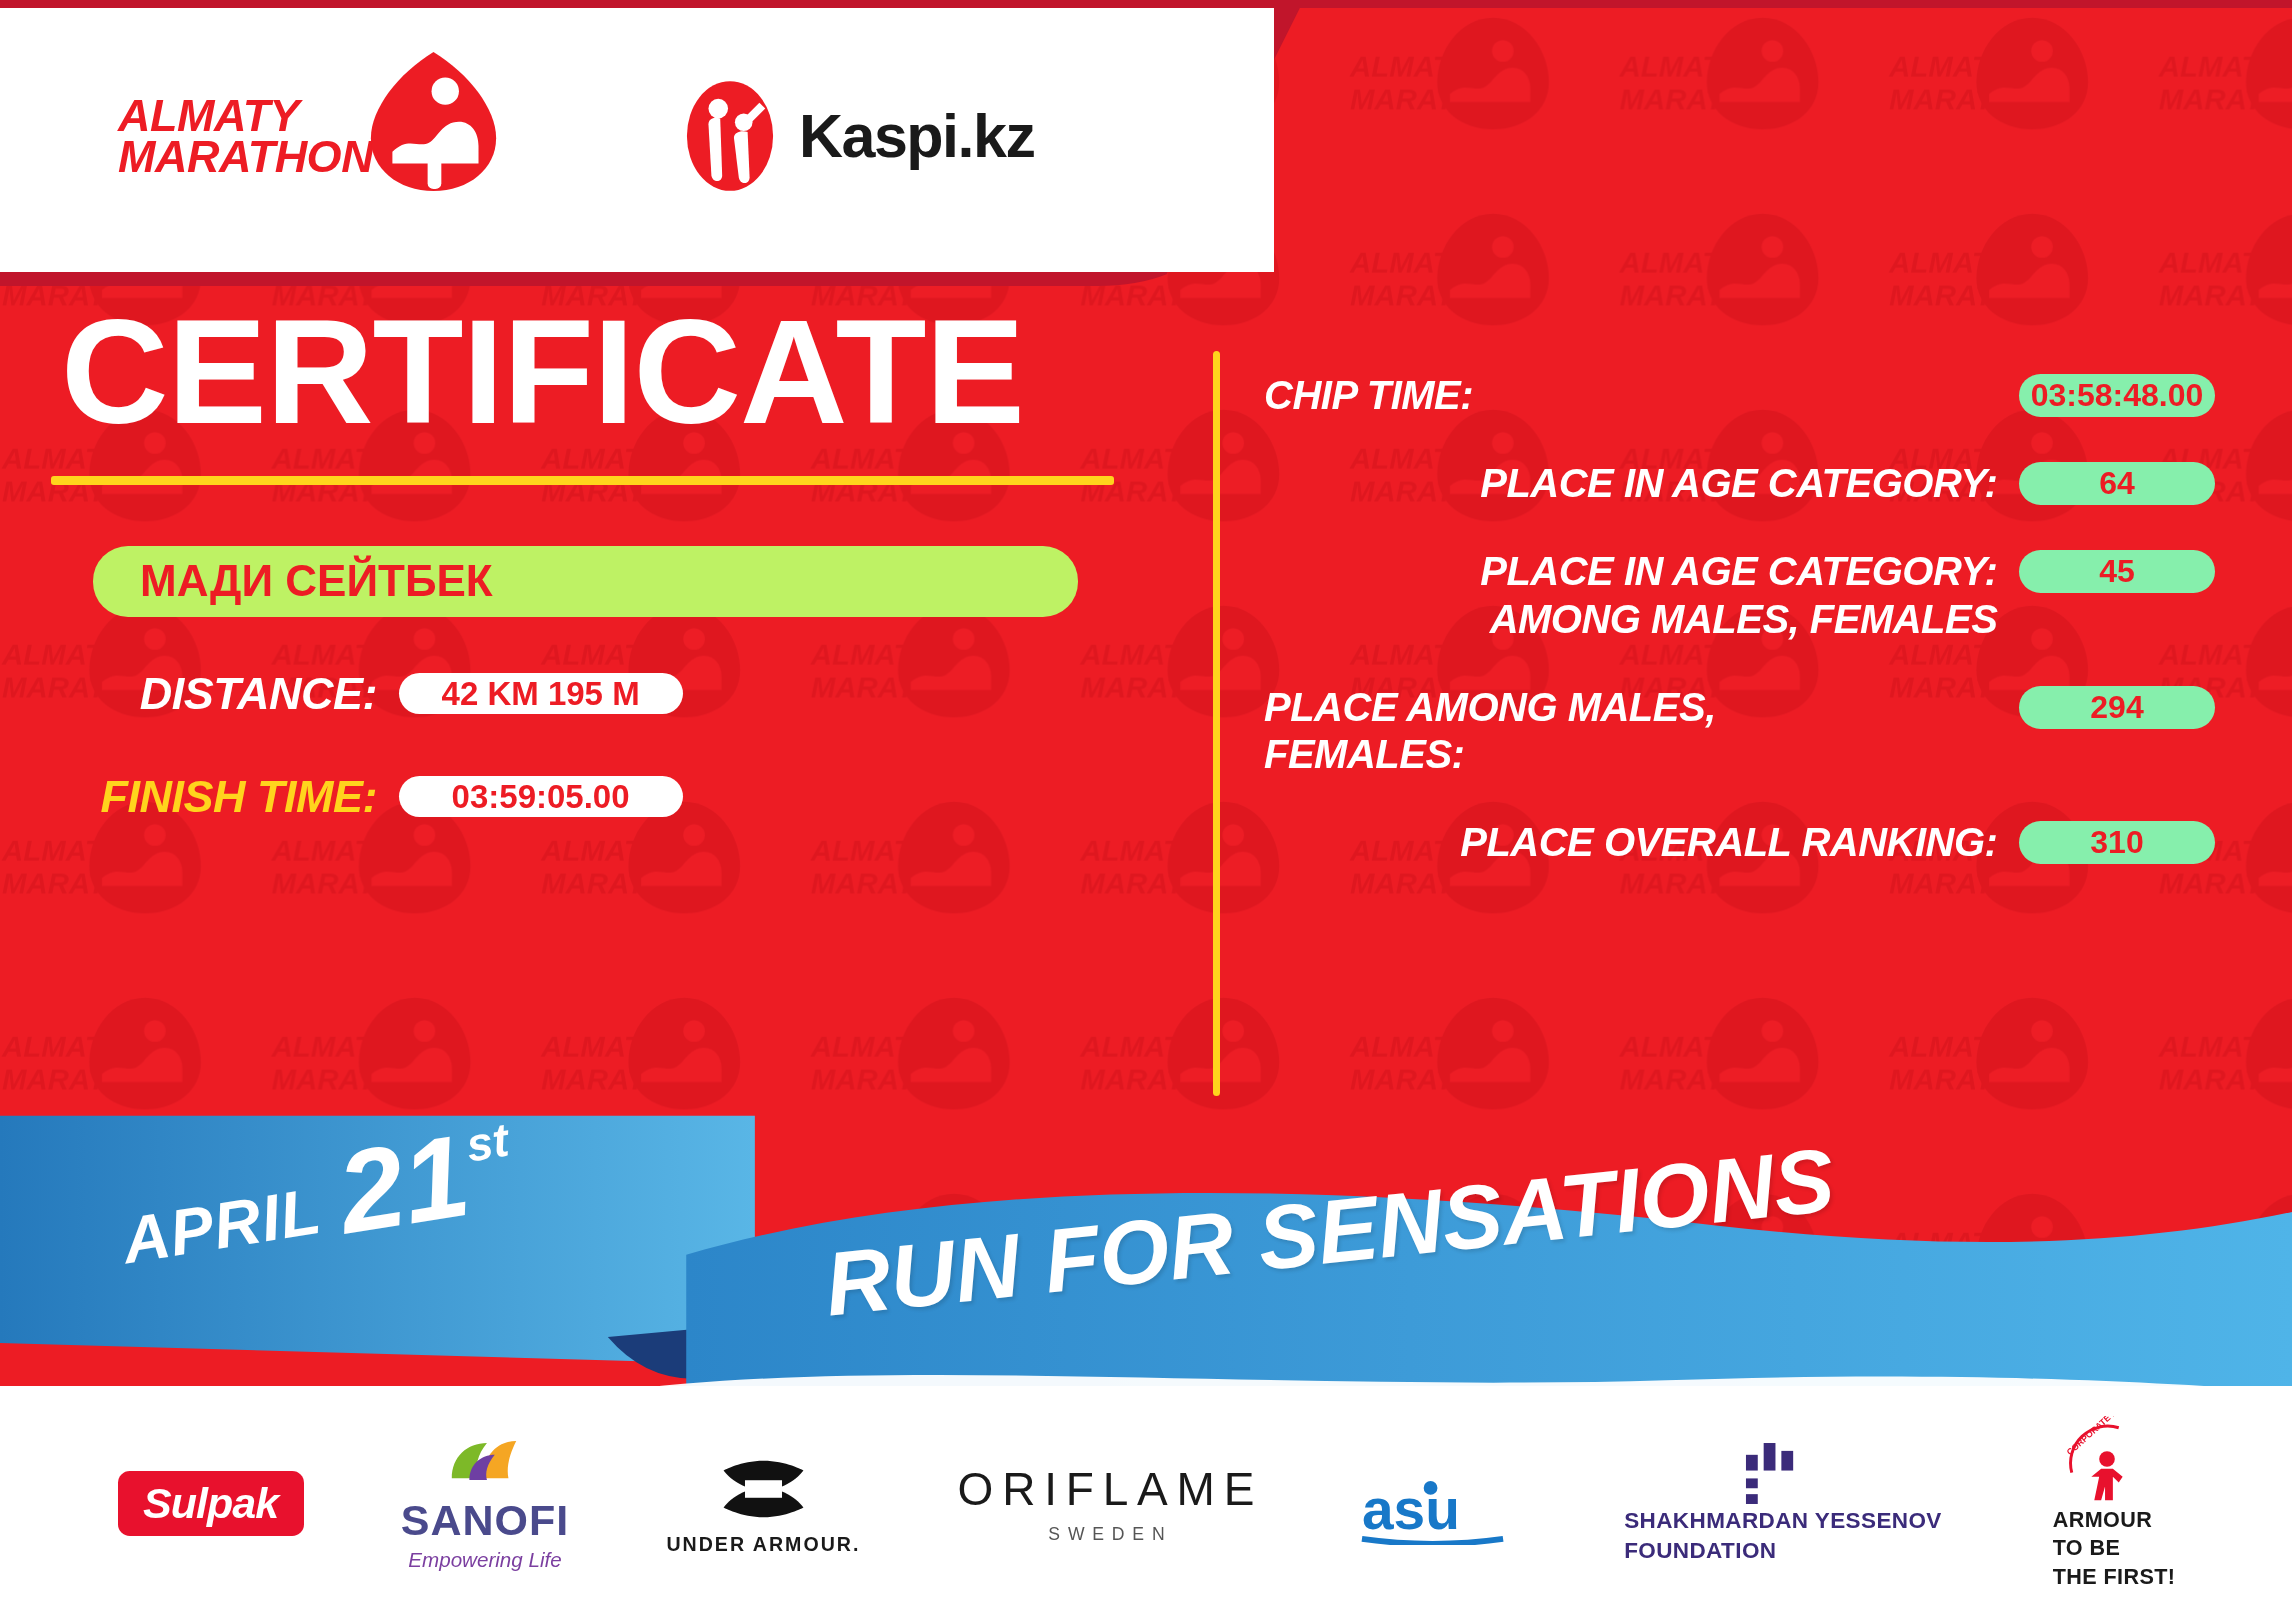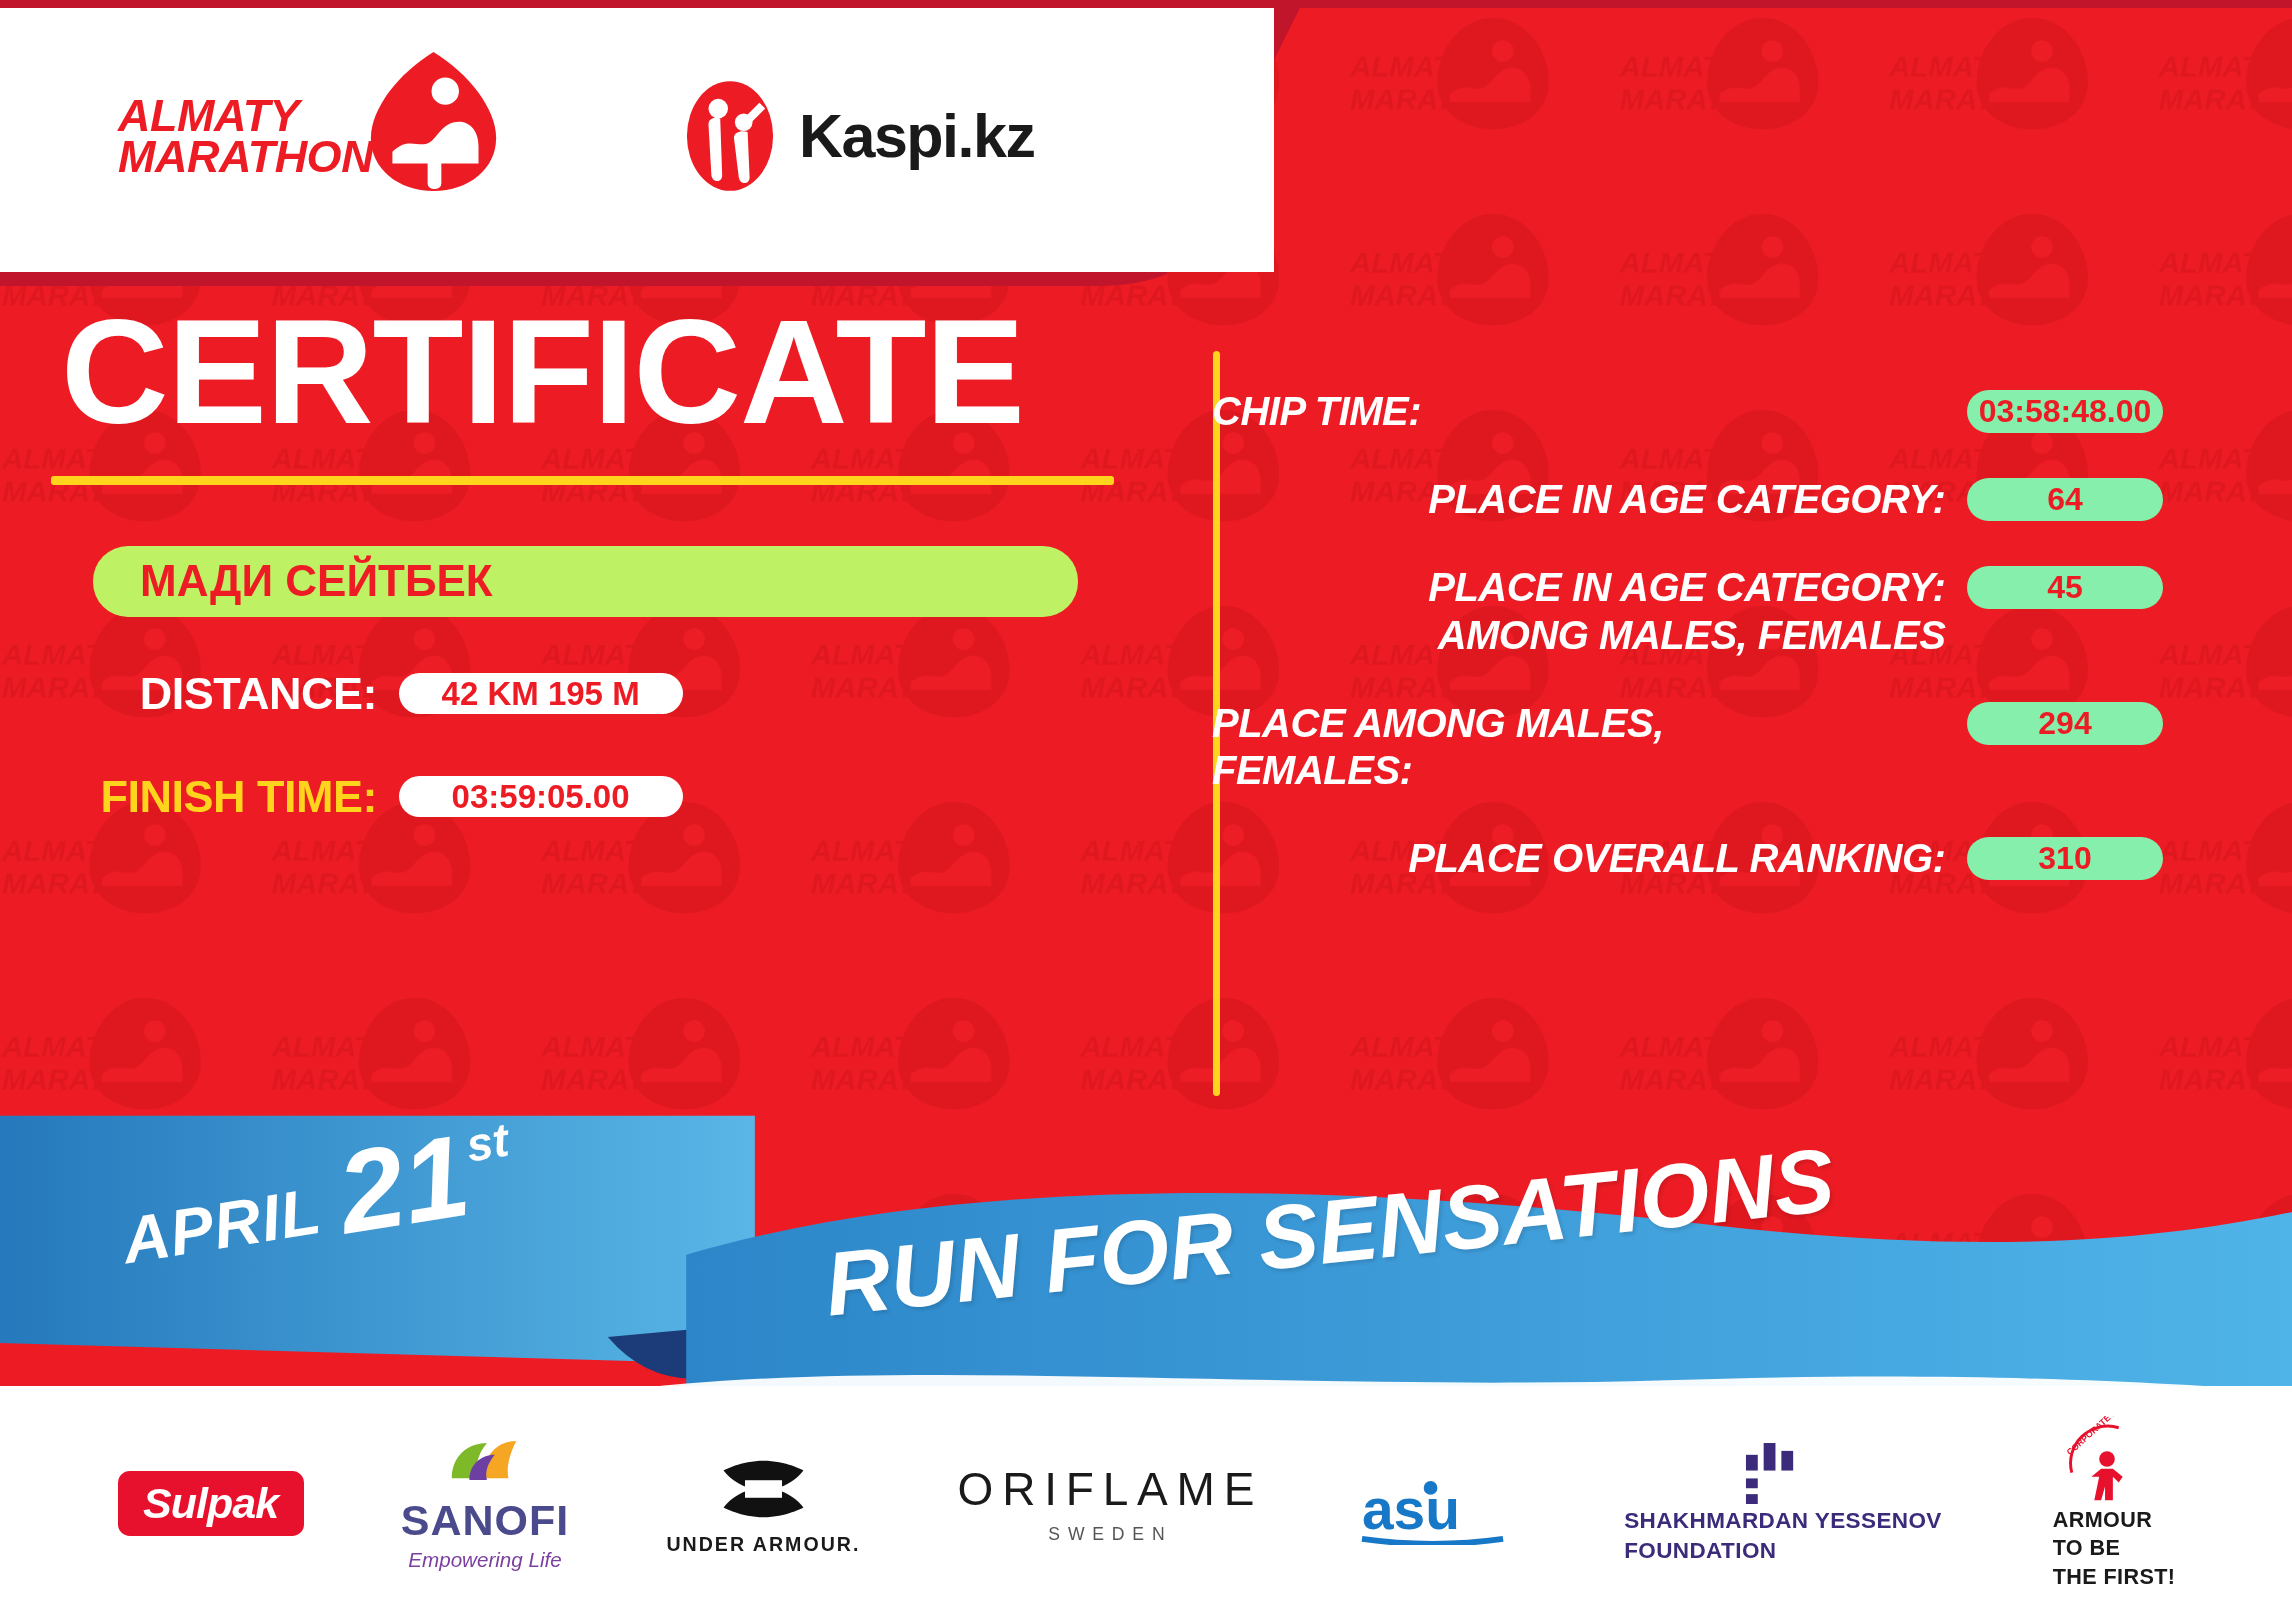--- a/index.html
+++ b/index.html
@@ -88,21 +88,21 @@
   .name-text{
     font-size:44px;font-weight:bold;color:#ED1C24;
     margin-left:47px;letter-spacing:0px;
   }
 
   .kv-row{
     display:flex;align-items:center;
     margin-top:51px;margin-left:93px;
   }
   .kv-label{
-    font-weight:bold;
+    font-style:italic;font-weight:bold;
     font-size:45px;color:#ffffff;
     text-align:right;
     letter-spacing:-0.5px;
   }
   .kv-label.yellow{color:#FFD41D;}
   .kv-pill{
     height:41px;min-width:284px;
     background:#ffffff;border-radius:24.5px;
     display:flex;align-items:center;justify-content:center;
     margin-left:21.6px;
@@ -115,24 +115,23 @@
 
   
   .divider{
     position:absolute;left:1213px;top:351px;
     width:6.9px;height:745px;background:#FFD41D;border-radius:3.9px;
     z-index:12;
   }
 
   
   .right-col{
-    position:absolute;left:1212px;top:372px;
+    position:absolute;left:1264px;top:372px;
     width:951px;
     z-index:12;
-    margin-top:16px;
   }
   .stat-row{
     display:flex;align-items:flex-start;justify-content:flex-end;
     margin-bottom:41px;
   }
   .stat-label{
     font-style:italic;font-weight:bold;
     font-size:40px;color:#ffffff;
     line-height:1.18;
     text-align:left;

